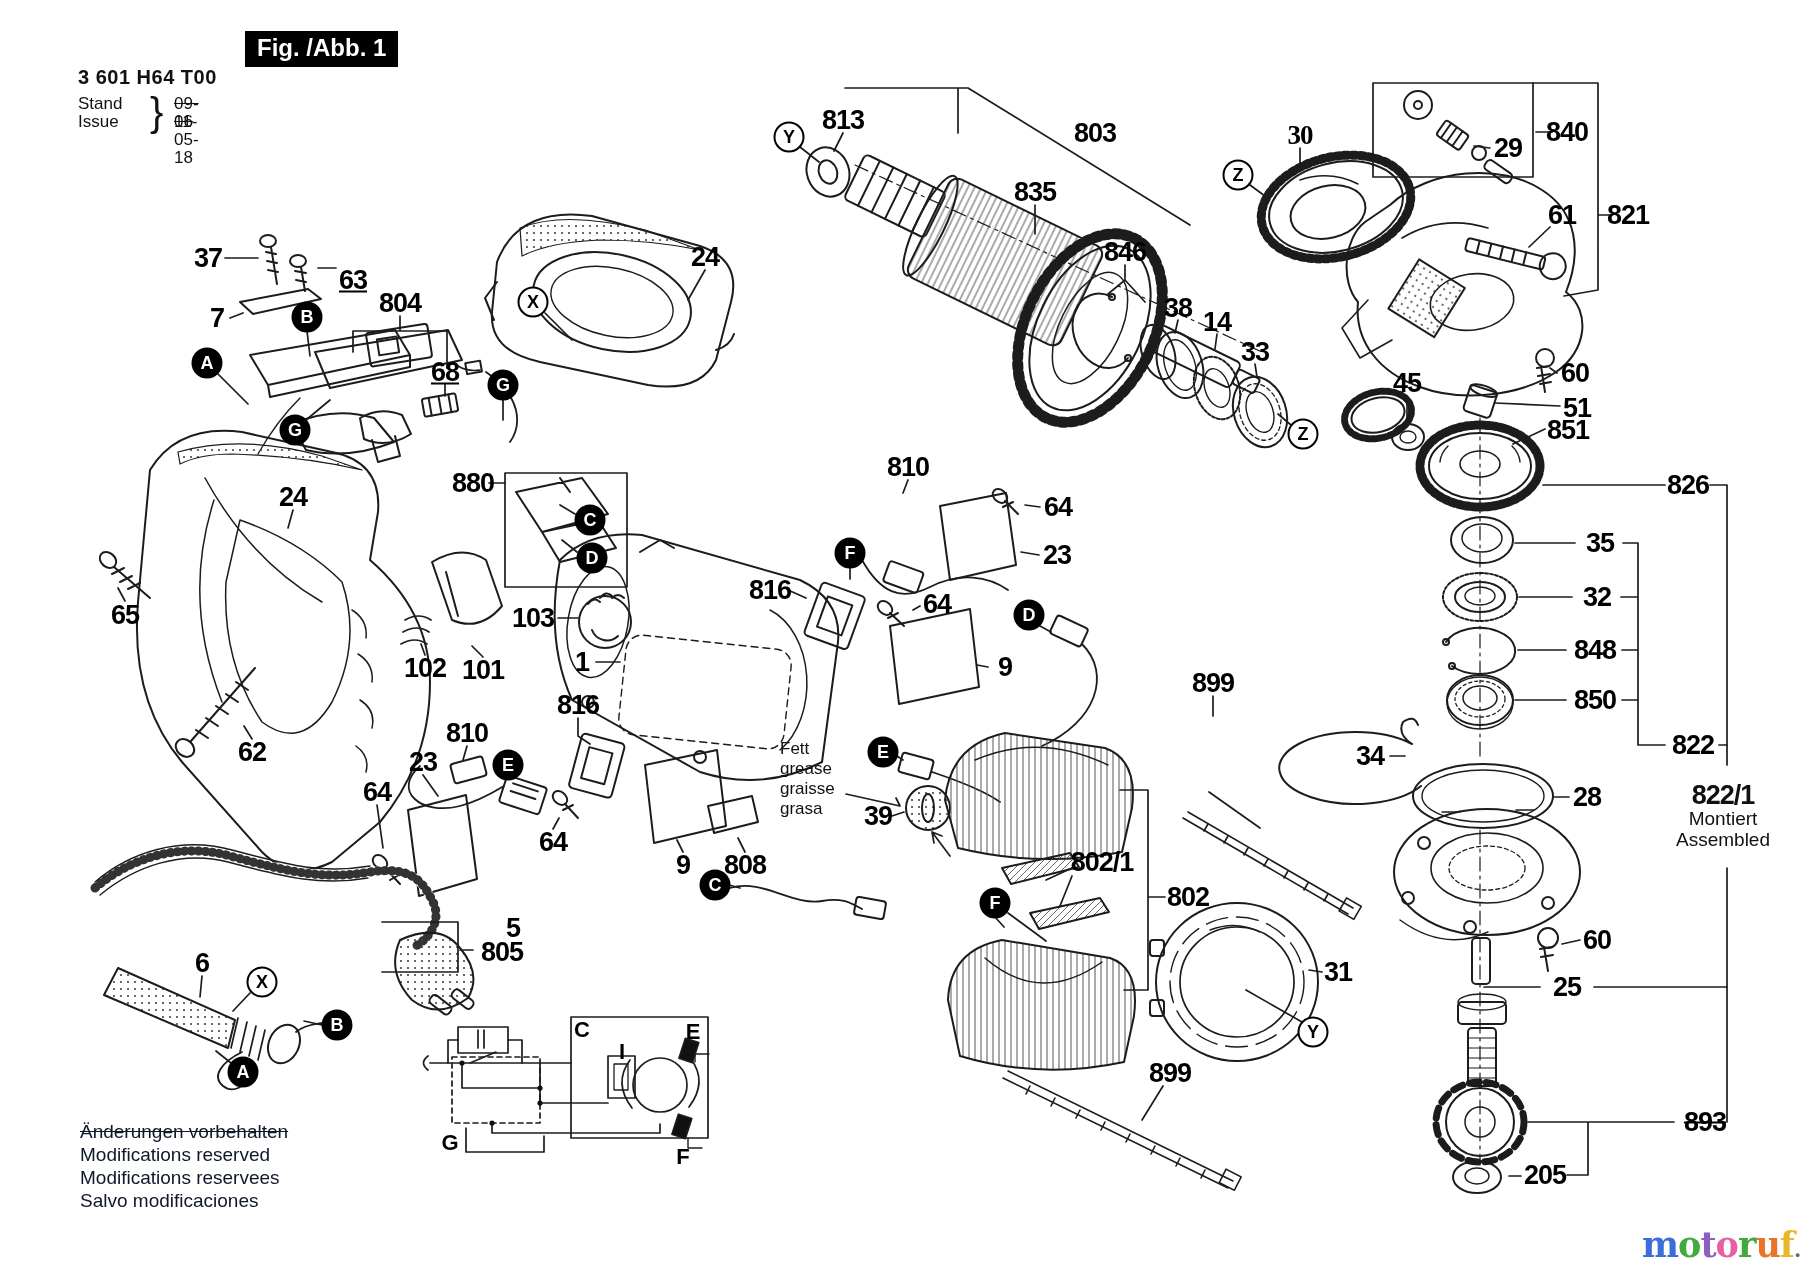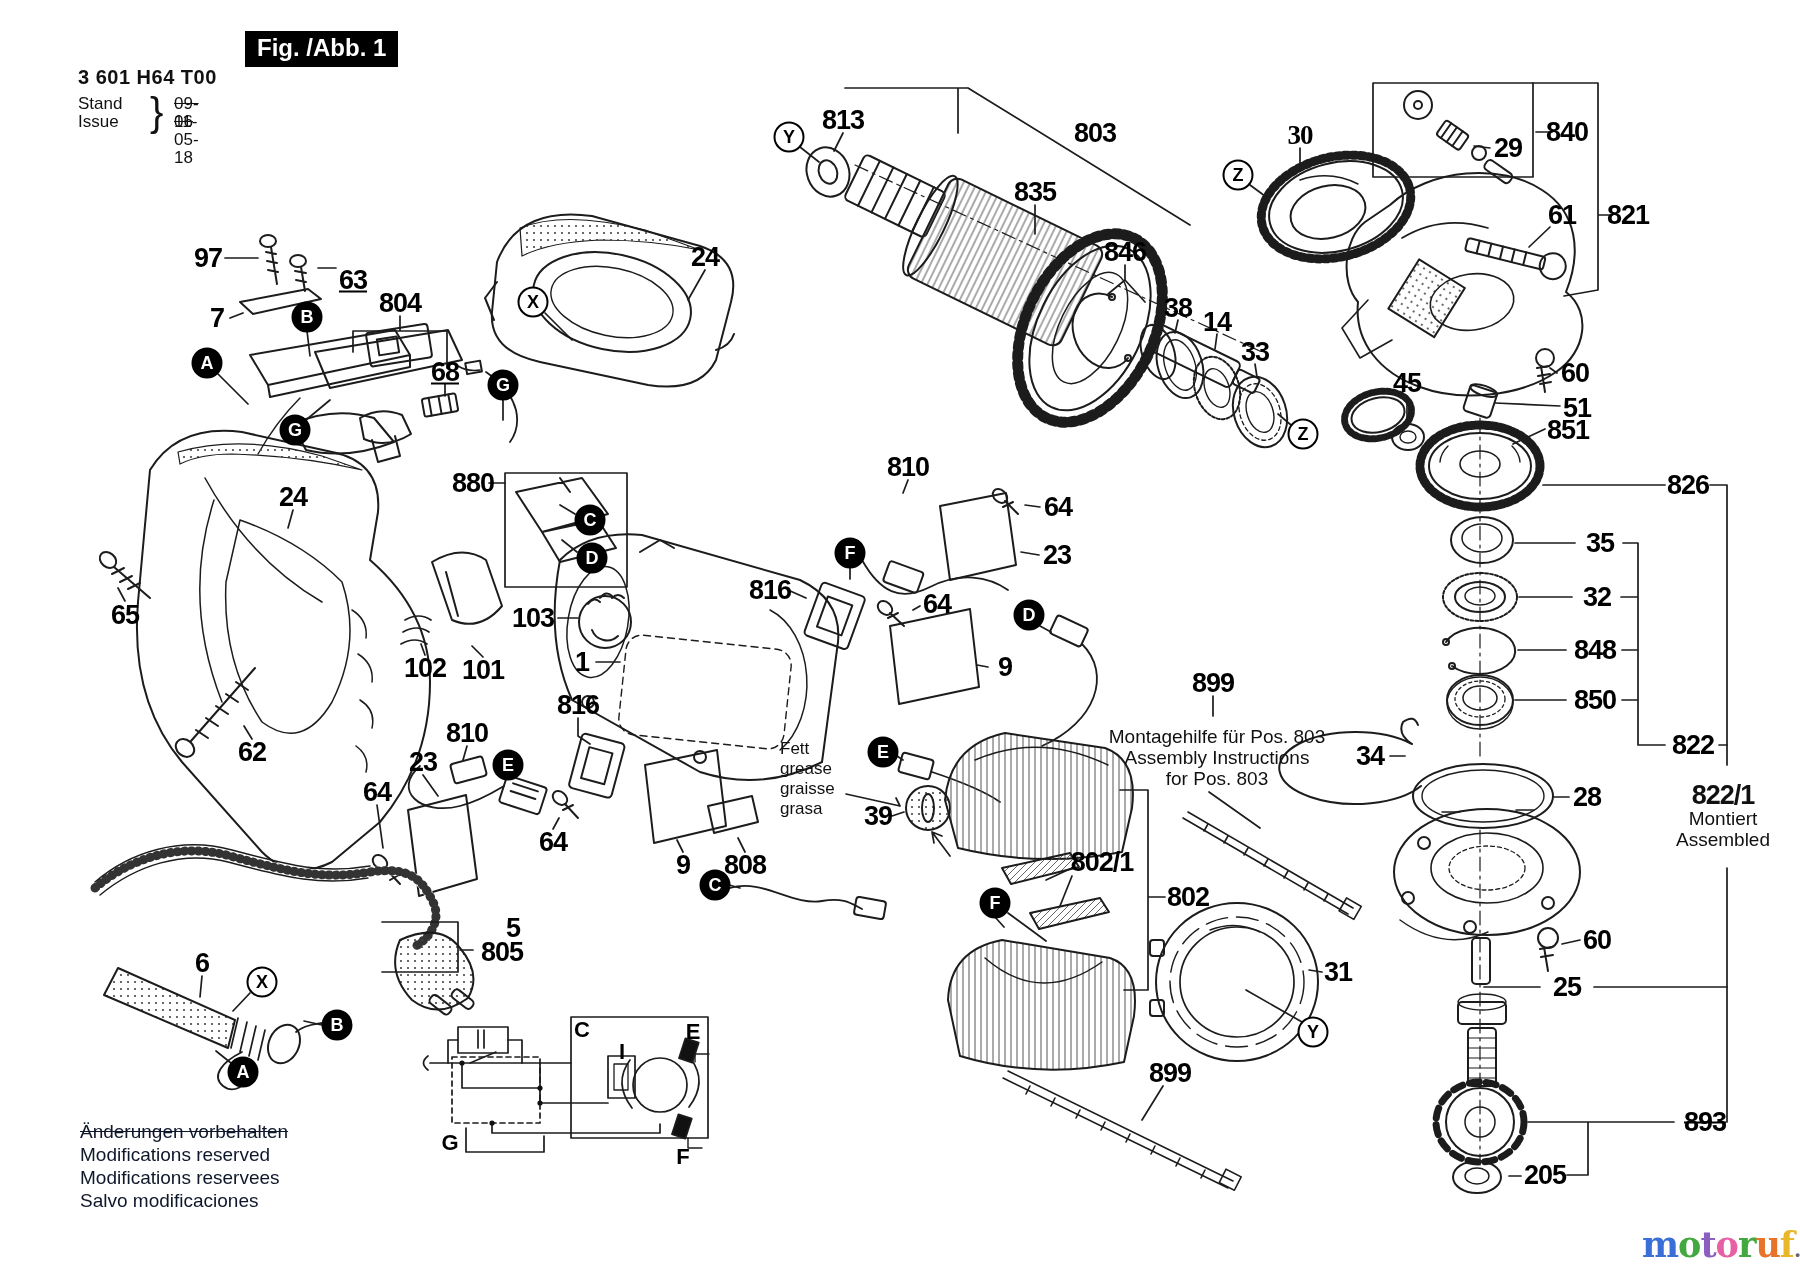--- a/index.html
+++ b/index.html
@@ -383,21 +383,21 @@
       <path d="M1580,940 L1562,944 M1484,987 H1540 M1594,987 H1727"></path>
       <path d="M1528,1122 H1674 M1509,1176 H1521 M1567,1175 H1588 M1588,1175 V1122"></path>
       <path d="M908,480 L903,493 M850,567 V579 M1040,507 L1025,505 M1039,555 L1021,552 M920,606 L913,610 M1040,626 L1051,632 M988,667 L977,665 M788,590 L806,598"></path>
       <path d="M897,756 L903,760 M892,816 L904,812 M995,917 L1004,927 M729,885 L740,888"></path>
       <path d="M846,794 L900,806 M900,806 l-9,-2 M900,806 l-4,-8"></path>
     </g>
   </g>
 </svg>
 
 <div id="callout-layer">
-      <div class="co n" style="left: 208px; top: 258px;">97</div>
+      <div class="co n" style="left: 208px; top: 258px;">37</div>
       <div class="co n" style="left: 353px; top: 280px; text-decoration: underline;">63</div>
       <div class="co n" style="left: 217px; top: 318px;">7</div>
       <div class="co n" style="left: 400px; top: 303px;">804</div>
       <div class="co n" style="left: 445px; top: 372px; text-decoration: underline;">68</div>
       <div class="co n" style="left: 705px; top: 257px;">24</div>
       <div class="co w" style="left: 533px; top: 302px;">X</div>
       <div class="co b" style="left: 307px; top: 317px;">B</div>
       <div class="co b" style="left: 207px; top: 363px;">A</div>
       <div class="co b" style="left: 295px; top: 430px;">G</div>
       <div class="co b" style="left: 503px; top: 385px;">G</div>
@@ -486,25 +486,20 @@
   <div class="hrow">
     <div>Stand</div>
     <div>Issue</div>
     <div id="brace">}</div>
     <div class="hv struck" style="top:0;">09-06</div>
     <div class="hv" style="top:18px;">11-05-18</div>
   </div>
 </div>
 <div id="figbox">Fig. /Abb. 1</div>
 
-<div id="assembly-note">
-  <div>Montagehilfe für Pos. 803</div>
-  <div>Assembly Instructions</div>
-  <div>for Pos. 803</div>
-</div>
 <div id="grease-note">
   <div>Fett</div>
   <div>grease</div>
   <div>graisse</div>
   <div>grasa</div>
 </div>
 <div id="assembled-note">
   <div class="big">822/1</div>
   <div>Montiert</div>
   <div>Assembled</div>

